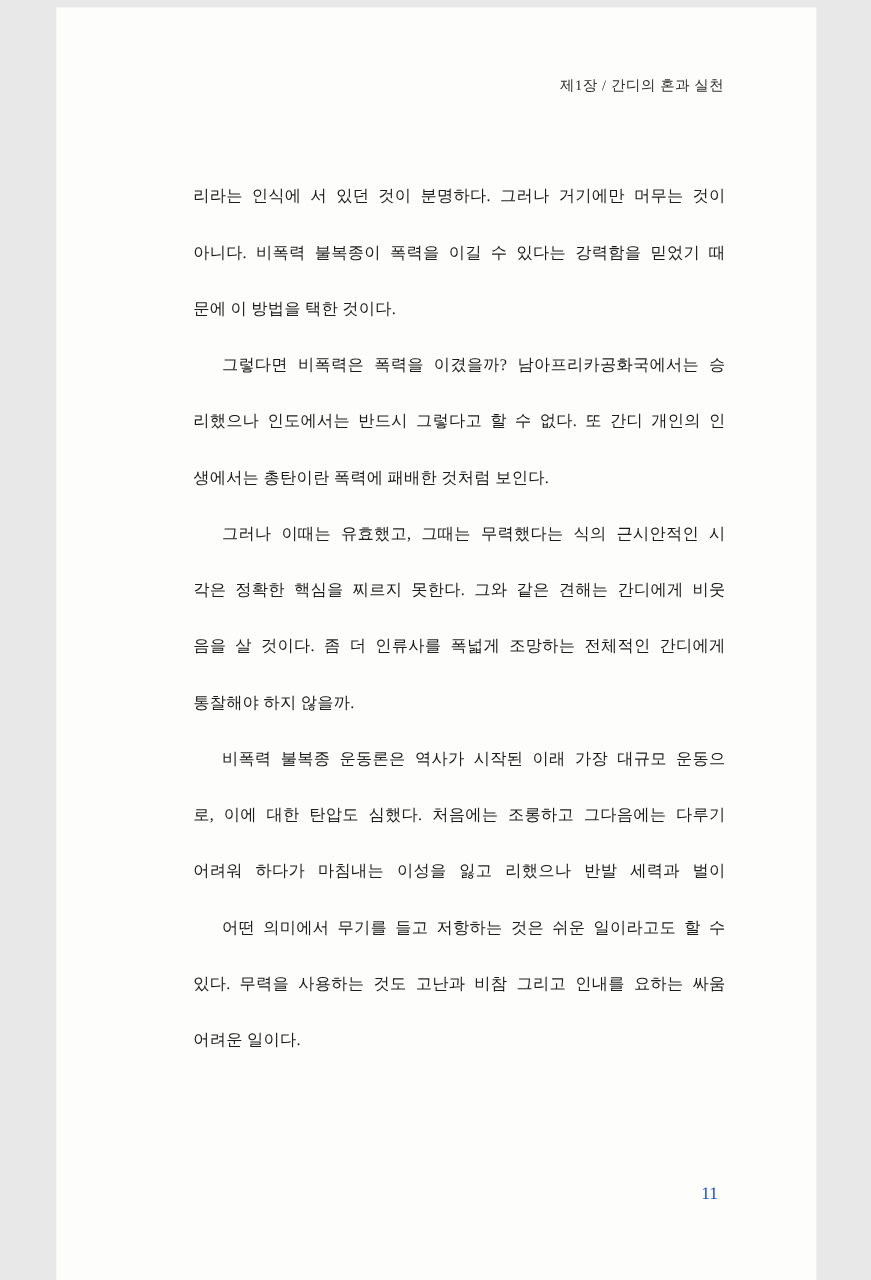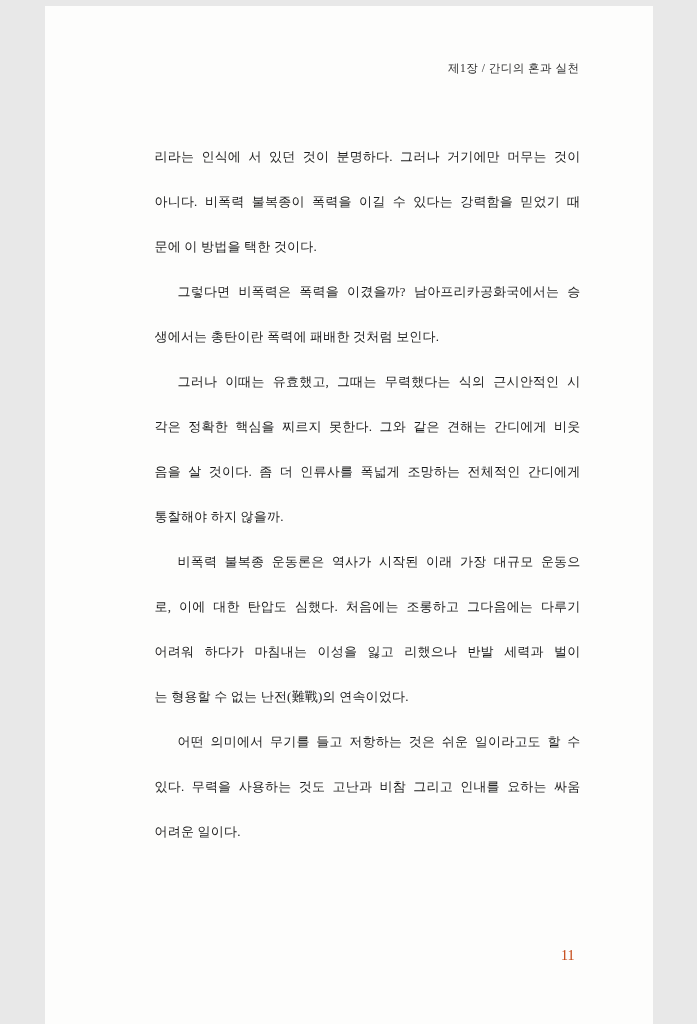--- a/index.html
+++ b/index.html
@@ -51,55 +51,55 @@
     text-indent: 23px;
   }
   .line.para-end {
     text-align-last: left;
   }
   .page-number {
     position: absolute;
     top: 942px;
     right: 78px;
     font-size: 14px;
-    color: #c2410c;
+    color: #1d4ed8;
   }
 </style>
 </head>
 <body>
 
 <div class="page">
 
   <div class="running-header">제1장 / 간디의 혼과 실천</div>
 
   <div class="body-text">
 
     <div class="paragraph">
       <div class="line">리라는 인식에 서 있던 것이 분명하다. 그러나 거기에만 머무는 것이</div>
       <div class="line">아니다. 비폭력 불복종이 폭력을 이길 수 있다는 강력함을 믿었기 때</div>
       <div class="line para-end">문에 이 방법을 택한 것이다.</div>
     </div>
 
     <div class="paragraph">
       <div class="line para-start">그렇다면 비폭력은 폭력을 이겼을까? 남아프리카공화국에서는 승</div>
+      <div class="line">리했으나 인도에서는 반드시 그렇다고 할 수 없다. 또 간디 개인의 인</div>
       <div class="line para-end">생에서는 총탄이란 폭력에 패배한 것처럼 보인다.</div>
     </div>
 
     <div class="paragraph">
       <div class="line para-start">그러나 이때는 유효했고, 그때는 무력했다는 식의 근시안적인 시</div>
       <div class="line">각은 정확한 핵심을 찌르지 못한다. 그와 같은 견해는 간디에게 비웃</div>
       <div class="line">음을 살 것이다. 좀 더 인류사를 폭넓게 조망하는 전체적인 간디에게</div>
       <div class="line para-end">통찰해야 하지 않을까.</div>
     </div>
 
     <div class="paragraph">
       <div class="line para-start">비폭력 불복종 운동론은 역사가 시작된 이래 가장 대규모 운동으</div>
       <div class="line">로, 이에 대한 탄압도 심했다. 처음에는 조롱하고 그다음에는 다루기</div>
       <div class="line">어려워 하다가 마침내는 이성을 잃고 리했으나 반발 세력과 벌이</div>
-      <div class="line para-end">는 형용할 수 없는 난전(難戰)의 연속이었다.</div>
     </div>
 
     <div class="paragraph">
       <div class="line para-start">어떤 의미에서 무기를 들고 저항하는 것은 쉬운 일이라고도 할 수</div>
       <div class="line">있다. 무력을 사용하는 것도 고난과 비참 그리고 인내를 요하는 싸움</div>
       <div class="line para-end">어려운 일이다.</div>
     </div>
 
   </div>
 

